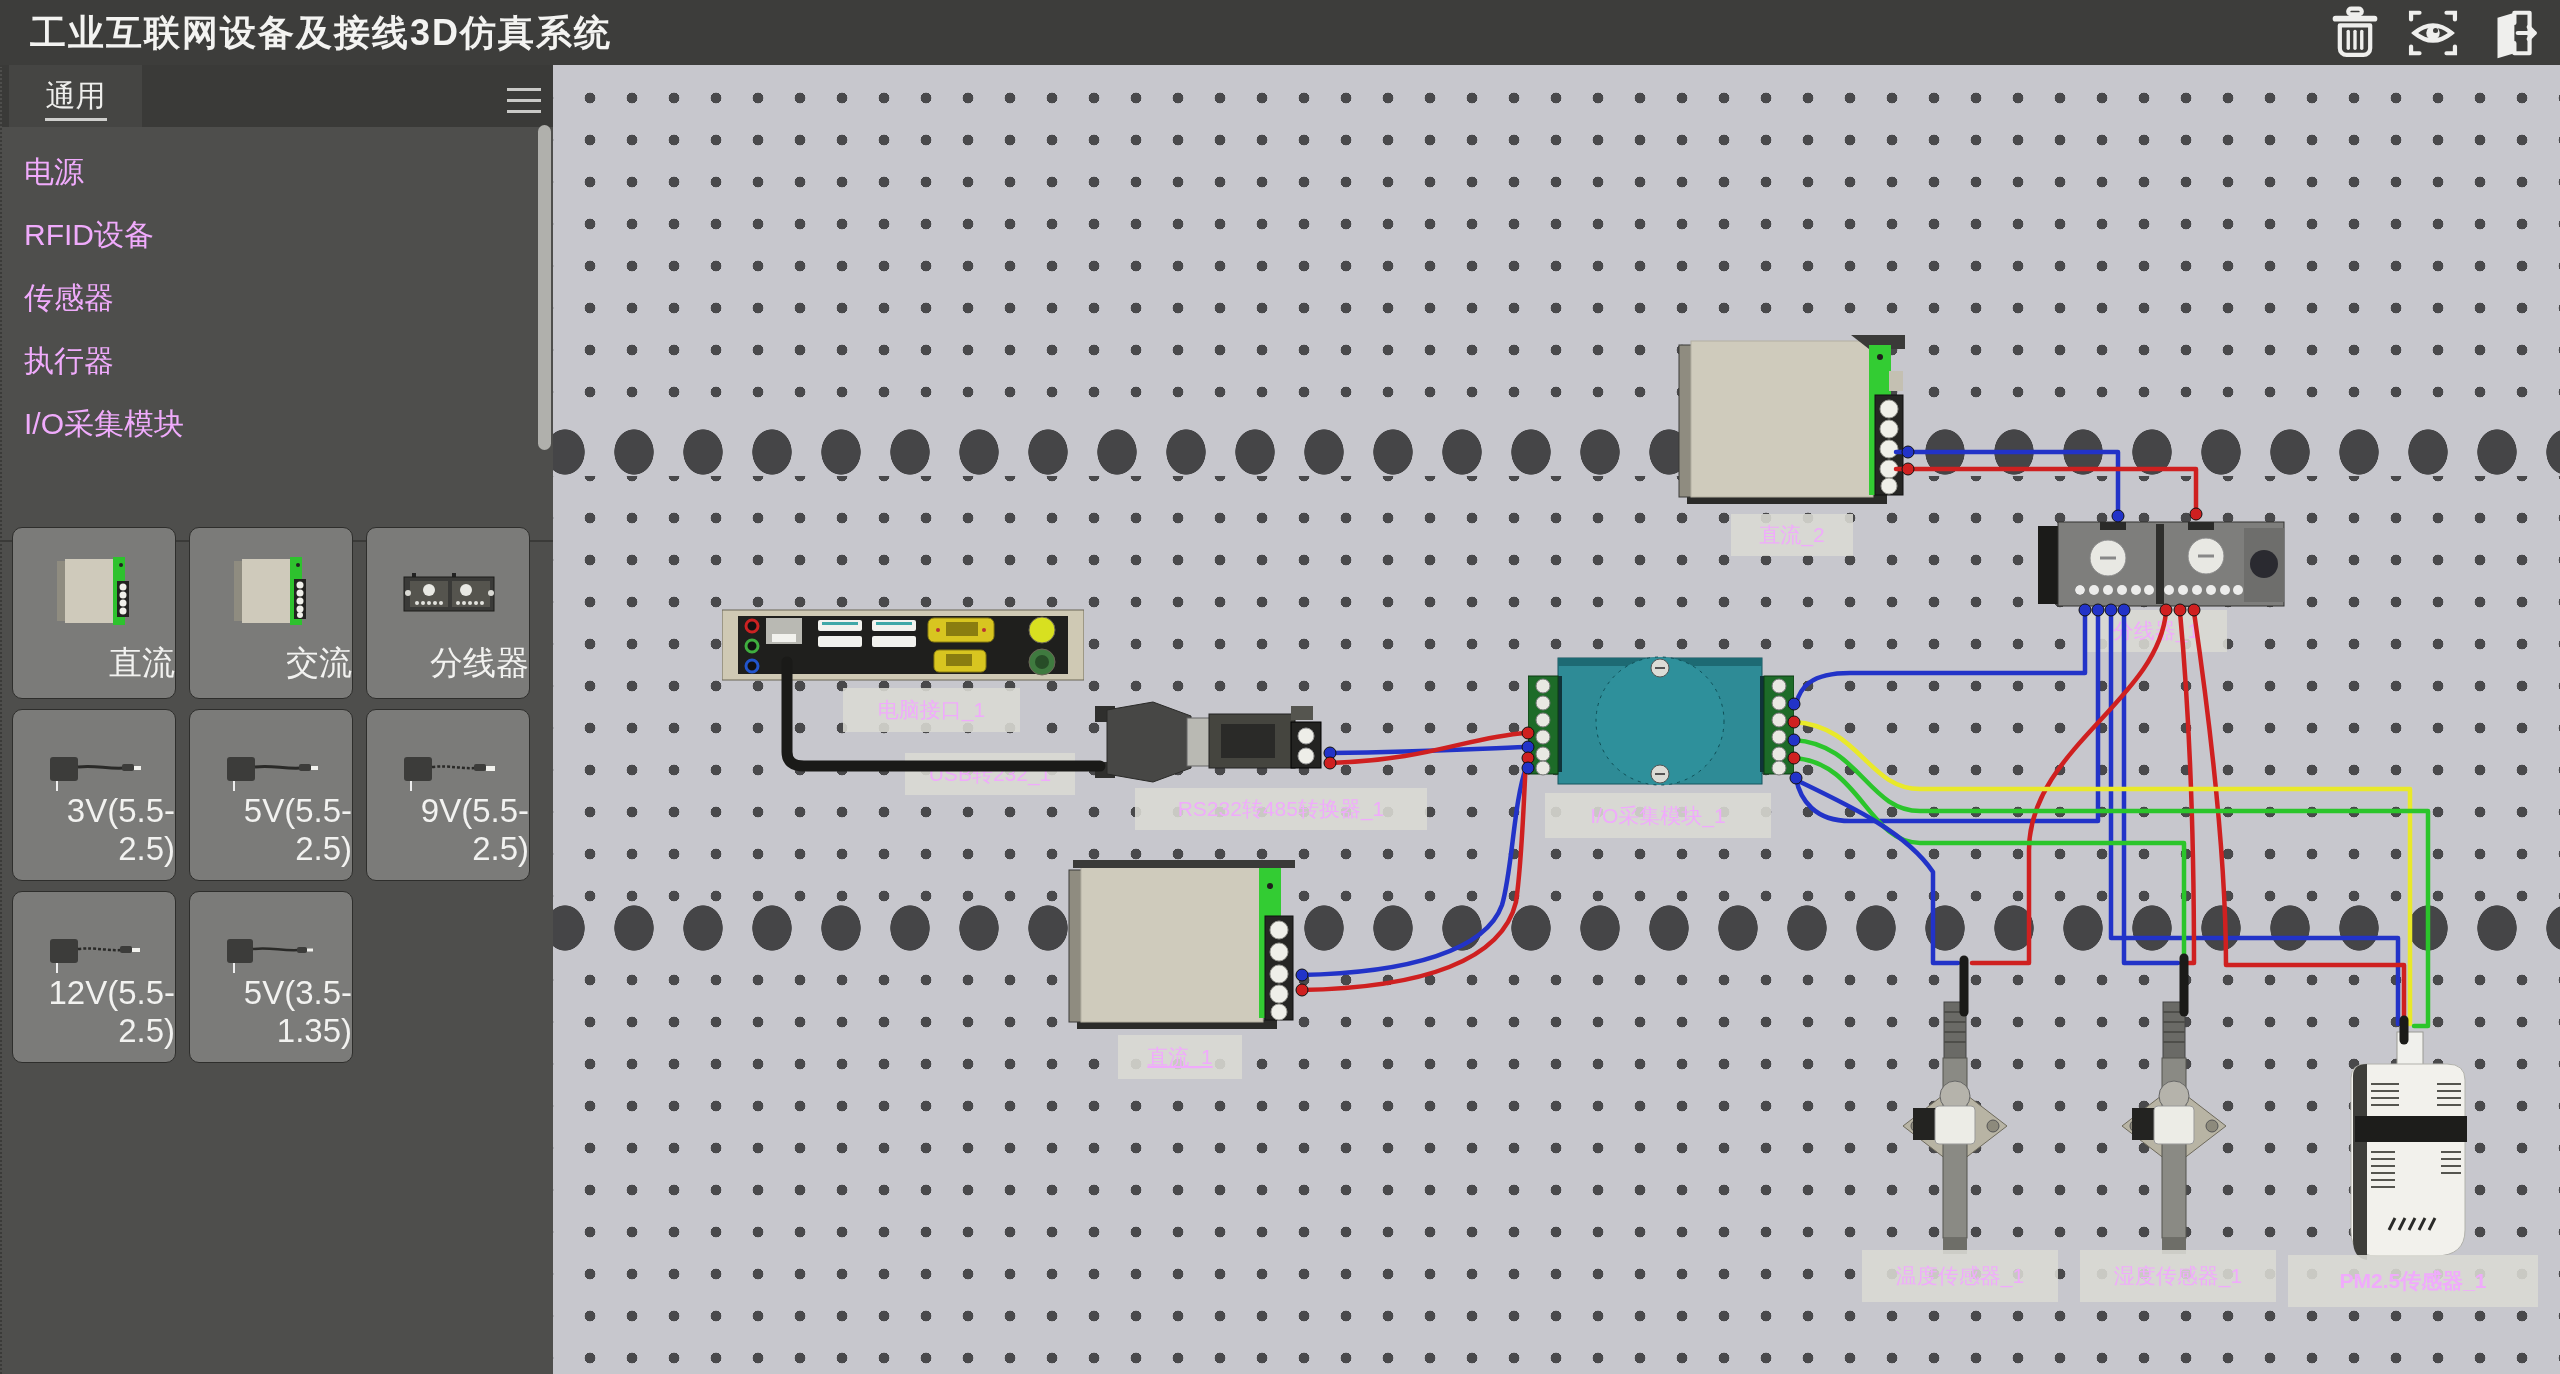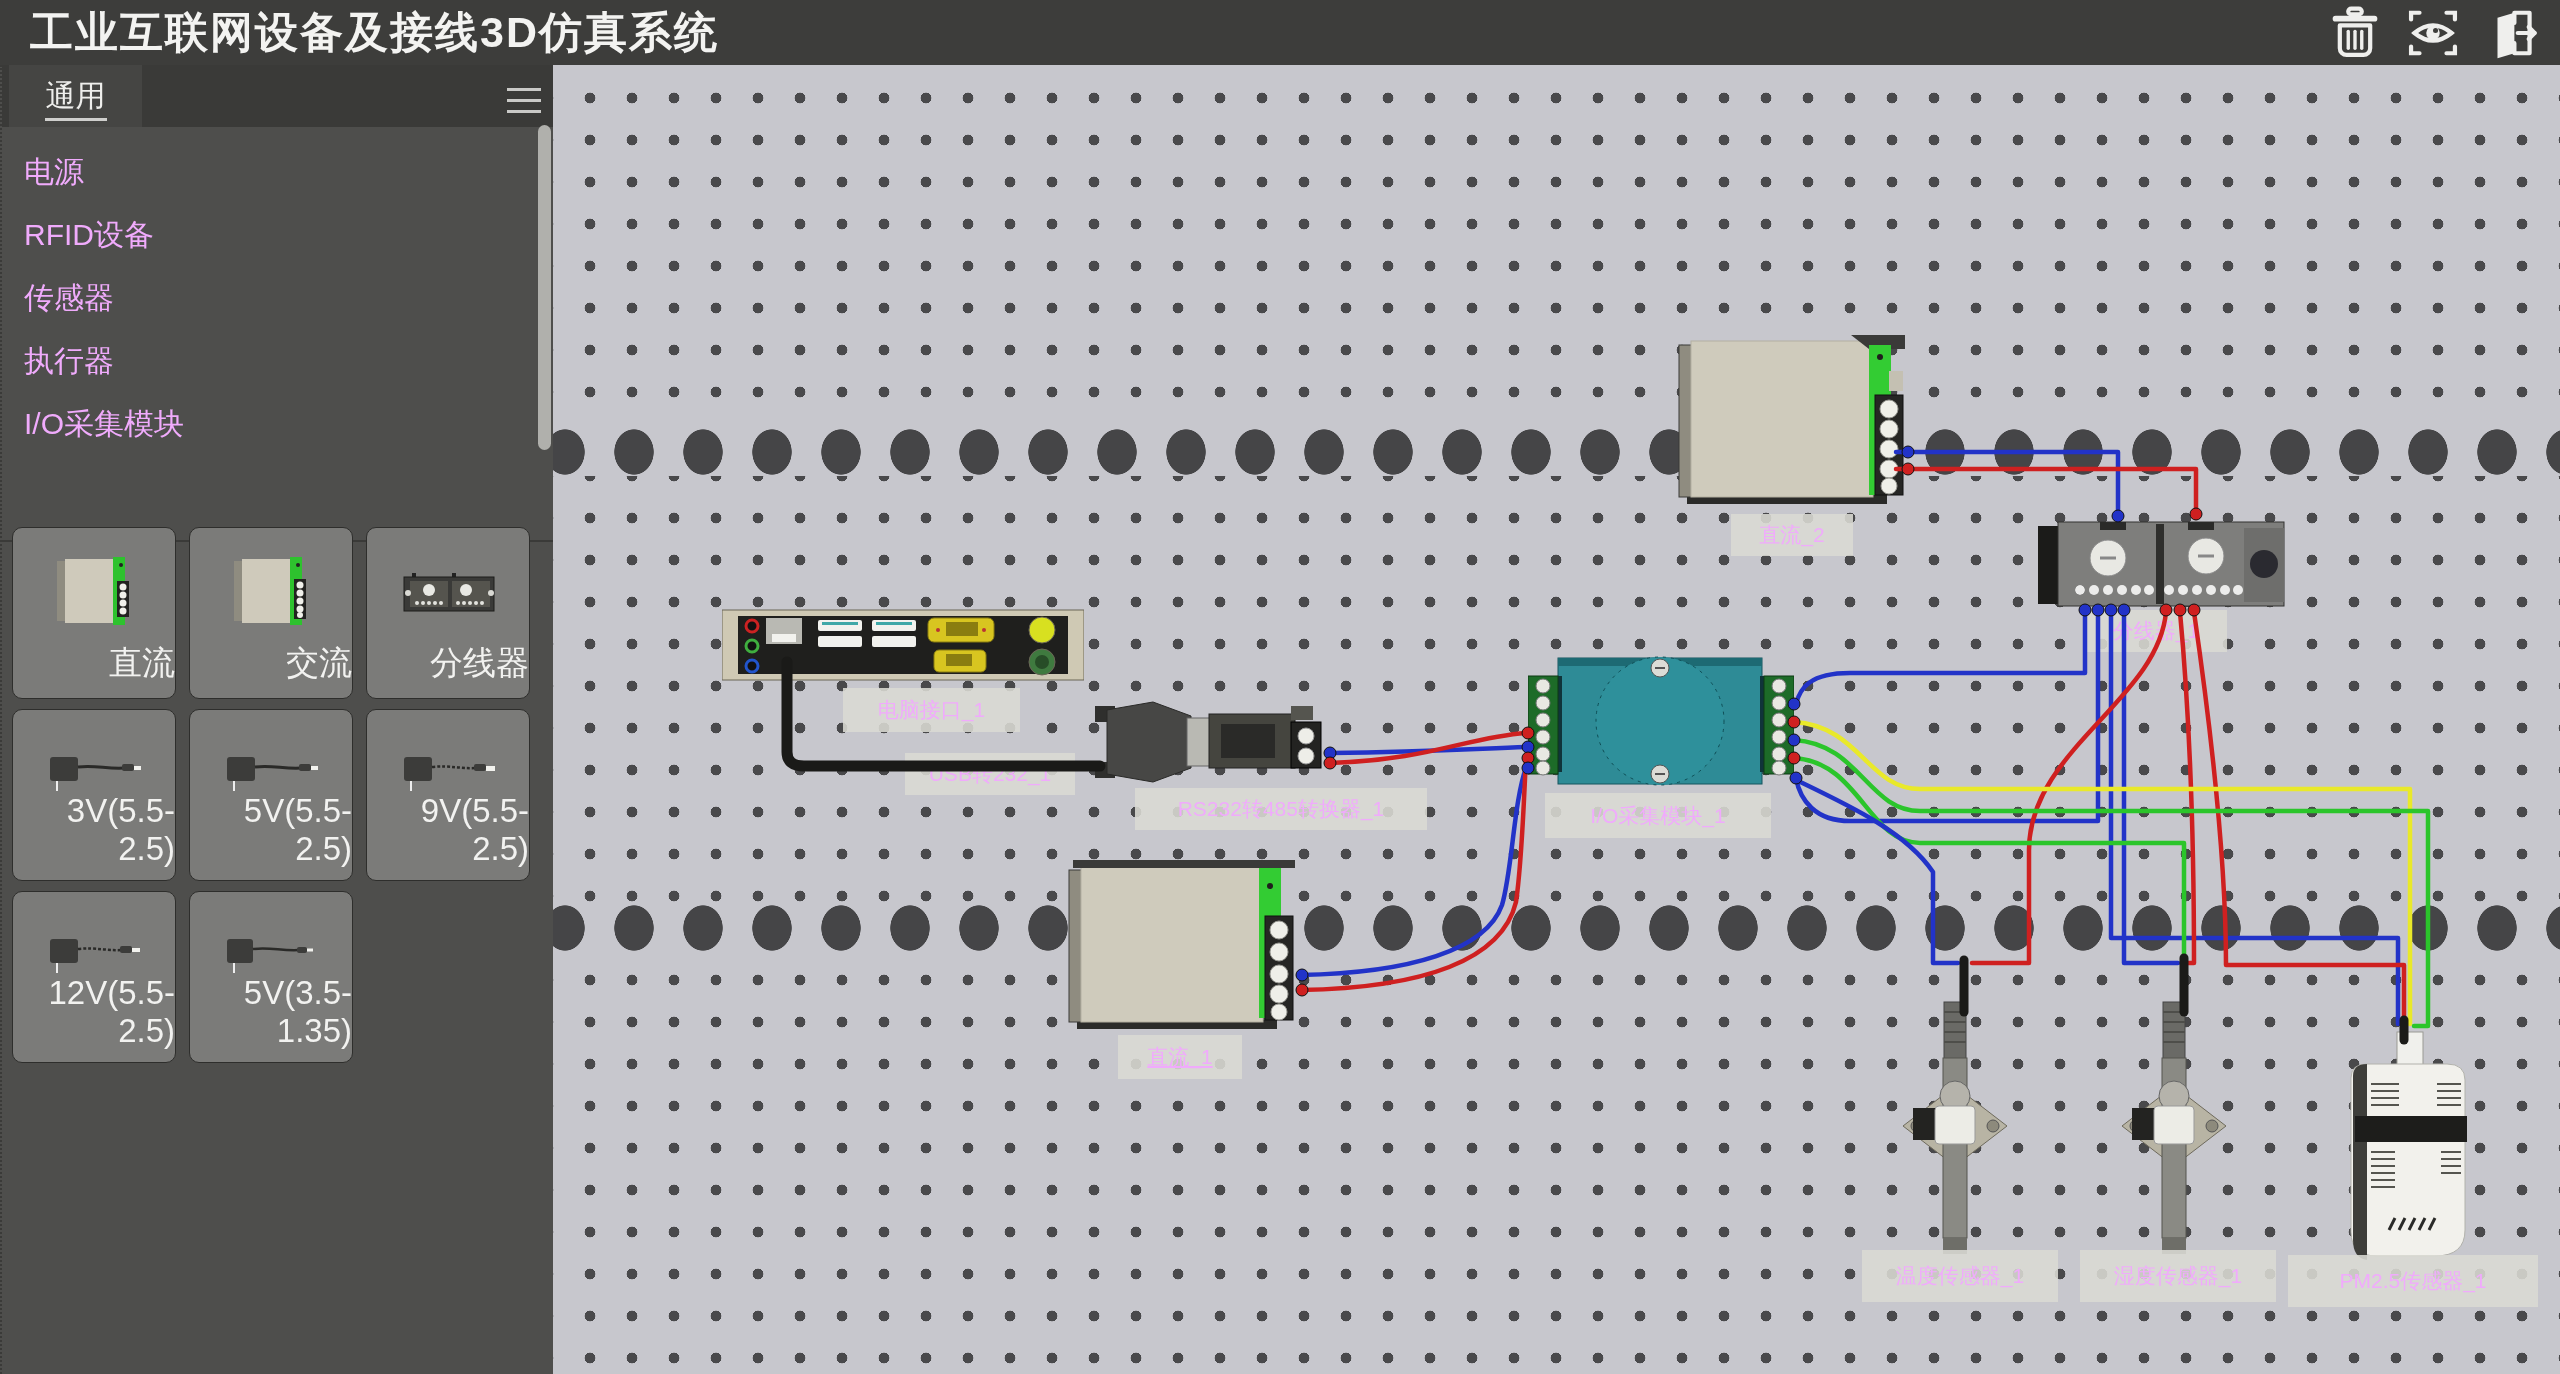--- a/index.html
+++ b/index.html
@@ -1,20 +1,20 @@
 <!DOCTYPE html>
 <html><head>
 <meta charset="utf-8">
 <style>
   html,body{margin:0;padding:0;width:2560px;height:1374px;overflow:hidden;
     font-family:"Liberation Sans","DejaVu Sans",sans-serif;background:#3d3d3b;}
   
   #topbar{position:absolute;left:0;top:0;width:2560px;height:65px;background:#3d3d3b;z-index:60;}
   #title{position:absolute;left:30px;top:0;height:65px;line-height:65px;color:#f3f3f1;
-    font-size:43px;font-weight:bold;letter-spacing:2px;}
+    font-size:36px;font-weight:bold;letter-spacing:2px;}
   #topbar-icons{position:absolute;right:18px;top:5px;height:56px;display:flex;gap:16px;align-items:center;}
   .tbicon{width:62px;height:56px;display:flex;align-items:center;justify-content:center;cursor:pointer;}
   
   #sidebar{position:absolute;left:0;top:65px;width:551px;height:1309px;background:#4e4e4c;z-index:50;border-left:2px dotted #3a3a38;}
   #tabstrip{position:absolute;left:0;top:0;width:551px;height:62px;background:#3a3a38;}
   #tab-general{position:absolute;left:7px;top:0;width:133px;height:62px;background:#454543;
     color:#eeeeec;font-size:30px;display:flex;align-items:center;justify-content:center;cursor:pointer;}
   #tab-general .underline{position:absolute;bottom:6px;left:36px;width:62px;height:3px;background:#cfcfcd;}
   #hamburger{position:absolute;right:12px;top:23px;width:34px;height:26px;cursor:pointer;}
   #hamburger div{height:3px;background:#c9c9c7;margin-bottom:8px;}
@@ -485,13 +485,13 @@
 
 <div class="clabel" style="left:1731px;top:514px;width:122px;height:42px;">直流_2</div>
 <div class="clabel" style="left:843px;top:688px;width:177px;height:44px;">电脑接口_1</div>
 <div class="clabel" style="left:905px;top:753px;width:170px;height:42px;">USB转232_1</div>
 <div class="clabel" style="left:1135px;top:788px;width:292px;height:42px;">RS232转485转换器_1</div>
 <div class="clabel" style="left:1545px;top:793px;width:226px;height:45px;">I/O采集模块_1</div>
 <div class="clabel" style="left:2085px;top:610px;width:142px;height:42px;">分线器_1</div>
 <div class="clabel" style="left:1118px;top:1035px;width:124px;height:44px;text-decoration:underline;">直流_1</div>
 <div class="clabel" style="left:1862px;top:1250px;width:196px;height:52px;">温度传感器_1</div>
 <div class="clabel" style="left:2080px;top:1250px;width:196px;height:52px;">湿度传感器_1</div>
-<div class="clabel" style="left:2288px;top:1255px;width:250px;height:52px;">PM2.5传感器_1</div>
+<div class="clabel" style="left:2288px;top:1255px;width:250px;height:52px;font-weight:bold;">PM2.5传感器_1</div>
 
 </body></html>

